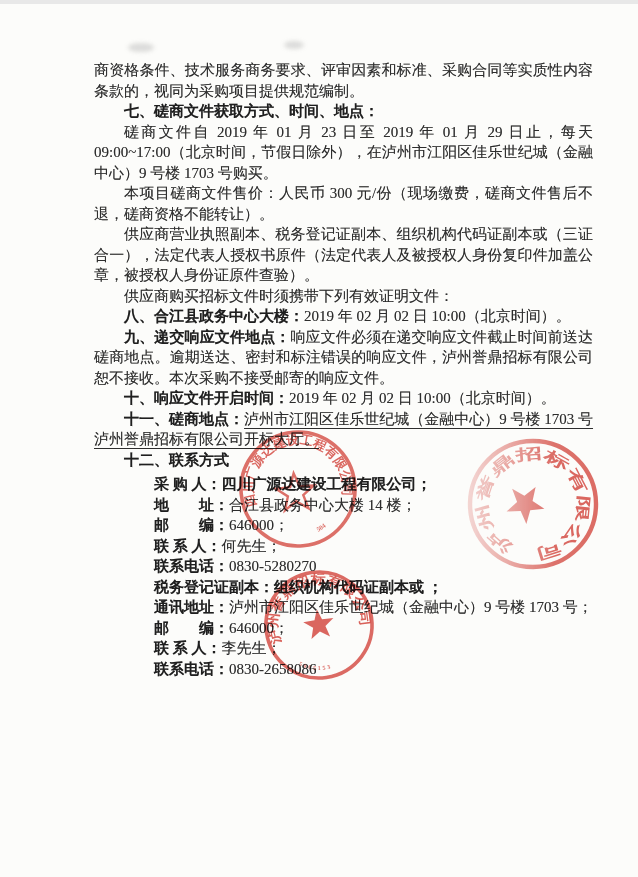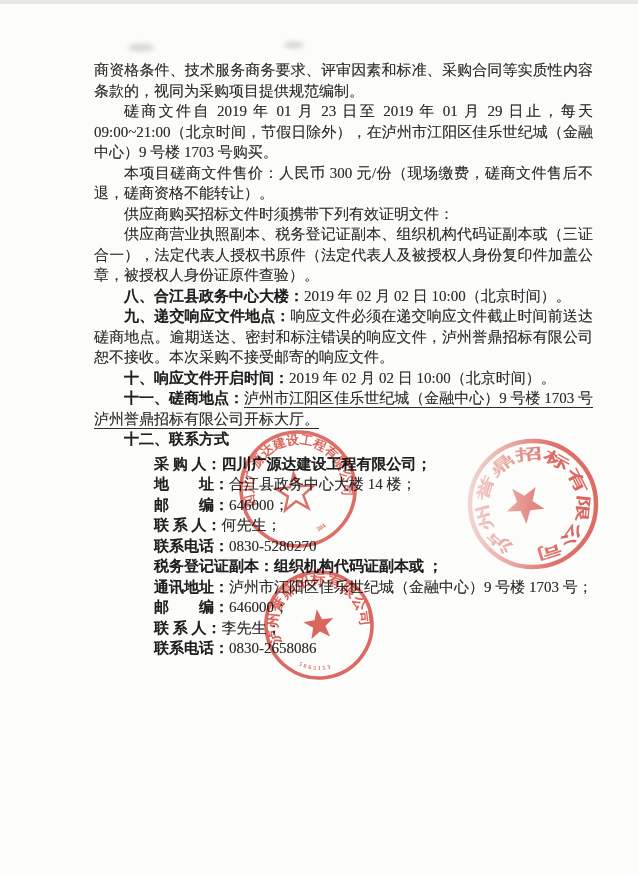--- a/index.html
+++ b/index.html
@@ -27,24 +27,25 @@
 <body>
 
 <div class="page">
 
   <div class="smudge" style="left:128px;top:39px;width:26px;height:9px;"></div>
   <div class="smudge" style="left:284px;top:37px;width:20px;height:8px;"></div>
 
   <div class="content">
     <p>商资格条件、技术服务商务要求、评审因素和标准、采购合同等实质性内容条款的，视同为采购项目提供规范编制。</p>
 
-    <p class="indent">磋商文件自 2019 年 01 月 23 日至 2019 年 01 月 29 日止，每天 09:00~21:00（北京时间，节假日除外），在泸州市江阳区佳乐世纪城（金融中心）9 号楼 1703 号购买。</p>
+    <p class="indent h">七、磋商文件获取方式、时间、地点：</p>
+    <p class="indent">磋商文件自 2019 年 01 月 23 日至 2019 年 01 月 29 日止，每天 09:00~17:00（北京时间，节假日除外），在泸州市江阳区佳乐世纪城（金融中心）9 号楼 1703 号购买。</p>
     <p class="indent m3">本项目磋商文件售价：人民币 300 元/份（现场缴费，磋商文件售后不退，磋商资格不能转让）。</p>
+    <p class="indent m4">供应商营业执照副本、税务登记证副本、组织机构代码证副本或（三证合一），法定代表人授权书原件（法定代表人及被授权人身份复印件加盖公章，被授权人身份证原件查验）。</p>
     <p class="indent m3">供应商购买招标文件时须携带下列有效证明文件：</p>
-    <p class="indent m4">供应商营业执照副本、税务登记证副本、组织机构代码证副本或（三证合一），法定代表人授权书原件（法定代表人及被授权人身份复印件加盖公章，被授权人身份证原件查验）。</p>
 
     <p class="indent m7"><span class="h">八、合江县政务中心大楼：</span><span>2019 年 02 月 02 日 10:00（北京时间）。</span></p>
 
     <p class="indent m6"><span class="h">九、递交响应文件地点：</span><span>响应文件必须在递交响应文件截止时间前送达磋商地点。逾期送达、密封和标注错误的响应文件，泸州誉鼎招标有限公司恕不接收。本次采购不接受邮寄的响应文件。</span></p>
 
     <p class="indent m6"><span class="h">十、响应文件开启时间：</span><span>2019 年 02 月 02 日 10:00（北京时间）。</span></p>
 
     <p class="indent m6"><span class="h">十一、磋商地点：</span><span class="u">泸州市江阳区佳乐世纪城（金融中心）9 号楼 1703 号泸州誉鼎招标有限公司开标大厅。</span></p>
 
     <p class="indent h">十二、联系方式</p>

